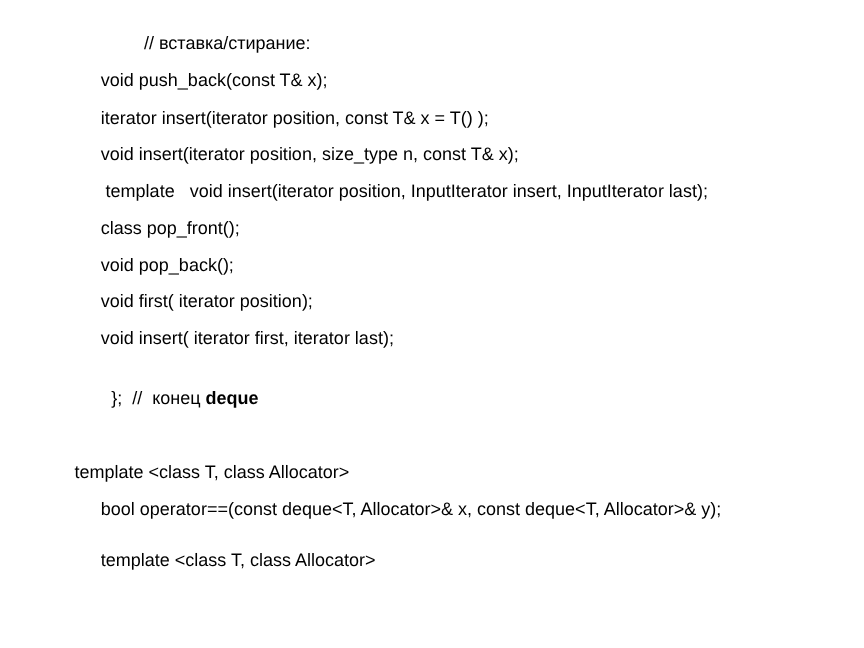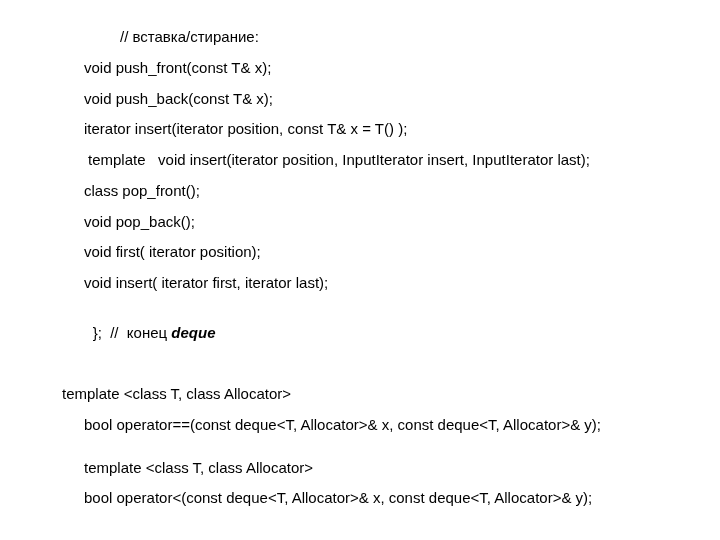--- a/index.html
+++ b/index.html
@@ -26,39 +26,38 @@
       margin-left: 12px;
     }
     .line.spacer {
       margin-bottom: 24px;
     }
     .indent-0 { padding-left: 0px; }
     .indent-1 { padding-left: 14px; }
     .indent-2 { padding-left: 22px; }
     .indent-3 { padding-left: 26px; }
     .indent-4 { padding-left: 58px; }
-    .bold { font-weight: bold; font-style: italic; }
+    .bold { font-weight: bold; }
   </style>
 </head>
 <body>
 
 <div class="page">
 
   <div class="line indent-4">// вставка/стирание:</div>
-  <div class="line indent-2">void push_front(const T&amp; x);</div>
   <div class="line indent-2">void push_back(const T&amp; x);</div>
   <div class="line indent-2">iterator insert(iterator position, const T&amp; x = T() );</div>
+  <div class="line indent-2">void insert(iterator position, size_type n, const T&amp; x);</div>
   <div class="line indent-3">template   void insert(iterator position, InputIterator insert, InputIterator last);</div>
   <div class="line indent-2">class pop_front();</div>
   <div class="line indent-2">void pop_back();</div>
   <div class="line indent-2">void first( iterator position);</div>
   <div class="line indent-2">void insert( iterator first, iterator last);</div>
 
   <div class="line indent-1 spacer">
     <span>};  //  конец </span><span class="bold">deque</span>
   </div>
 
   <div class="line indent-0">template &lt;class T, class Allocator&gt;</div>
   <div class="line indent-2 spacer">bool operator==(const deque&lt;T, Allocator&gt;&amp; x, const deque&lt;T, Allocator&gt;&amp; y);</div>
   <div class="line indent-2">template &lt;class T, class Allocator&gt;</div>
-  <div class="line indent-2">bool operator&lt;(const deque&lt;T, Allocator&gt;&amp; x, const deque&lt;T, Allocator&gt;&amp; y);</div>
 
 </div>
 
 </body></html>

